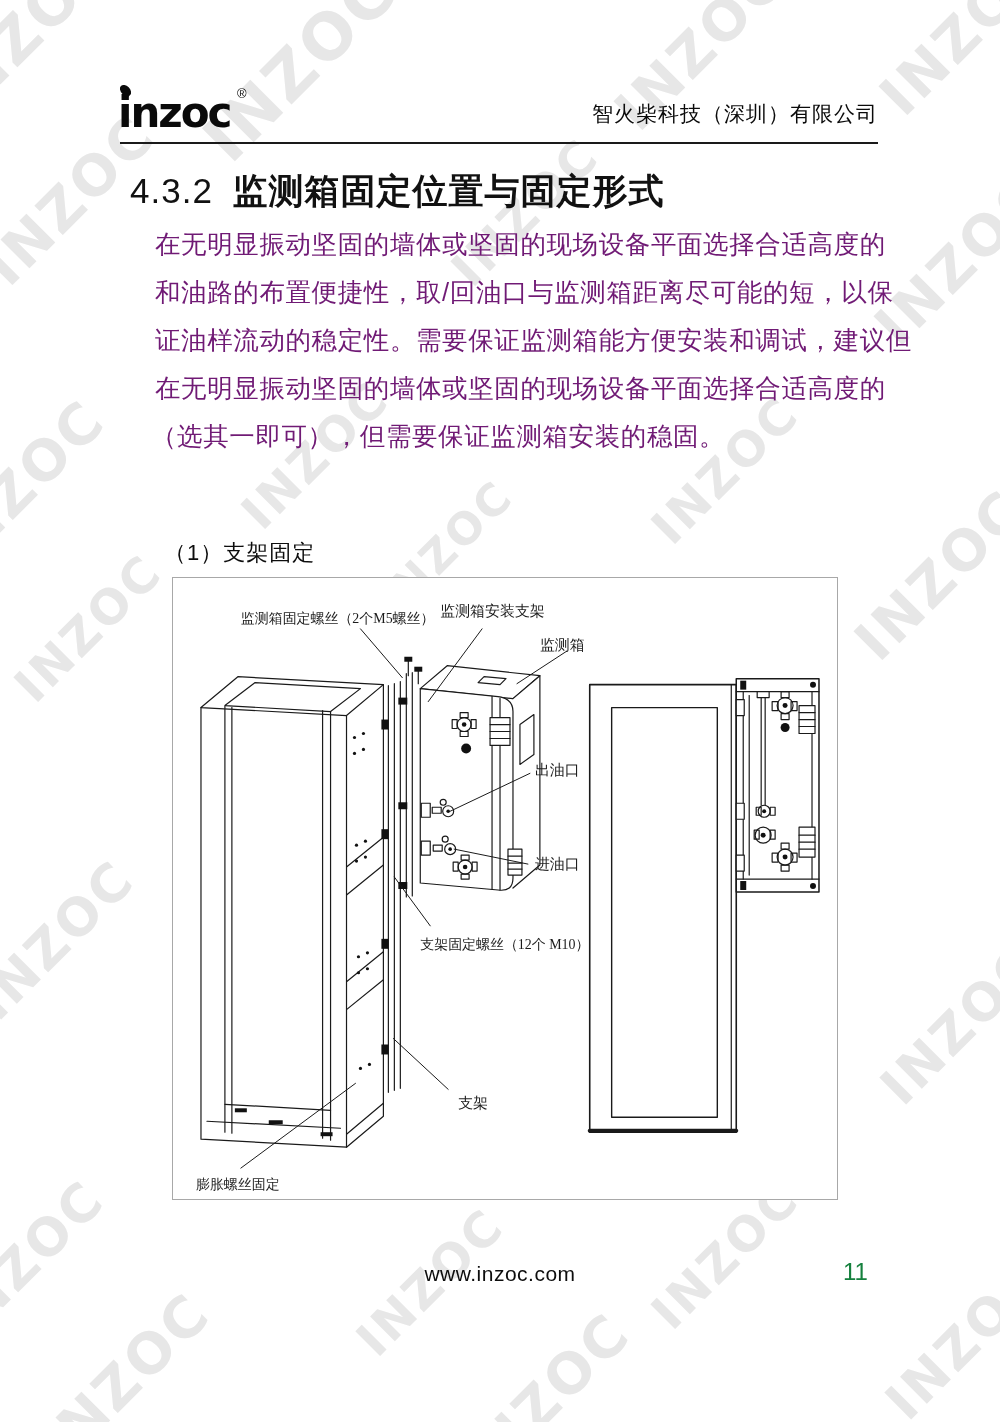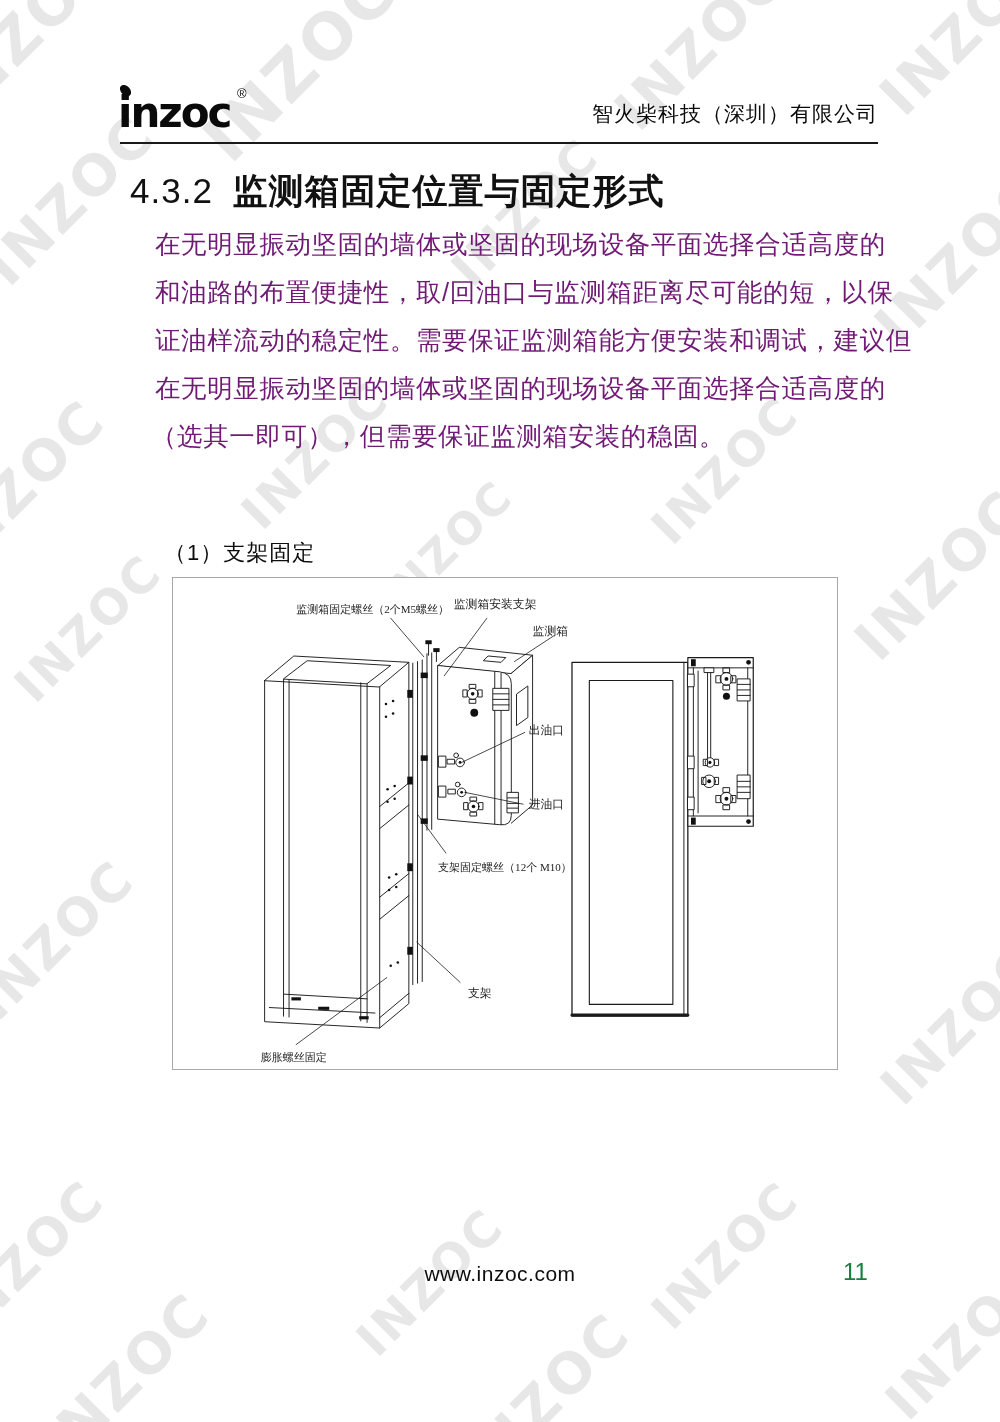--- a/index.html
+++ b/index.html
@@ -37,21 +37,21 @@
   .heading .ttl{font-weight:bold;margin-left:10px;letter-spacing:1px;}
   
   .body-text{position:absolute;left:155px;top:224px;width:726px;}
   .body-line{
     height:48px;line-height:40px;font-size:25.5px;letter-spacing:0.6px;
     white-space:nowrap;color:#701a75;
   }
   .subsection{position:absolute;left:164px;top:538px;font-size:22px;letter-spacing:1px;color:#0d0d0d;}
   
   .figure{
-    position:absolute;left:172px;top:577px;width:666px;height:493px;
+    position:absolute;left:172px;top:577px;width:666px;height:623px;
     background:#ffffff;border:1px solid #a8a8a8;box-sizing:border-box;
   }
   .figure svg{display:block;width:100%;height:100%;}
   .fig-label{
     font-family:"Liberation Serif","DejaVu Serif",serif;
     fill:#1c1c1c;
   }
   
   .website{
     position:absolute;left:350px;top:1262px;width:300px;text-align:center;

